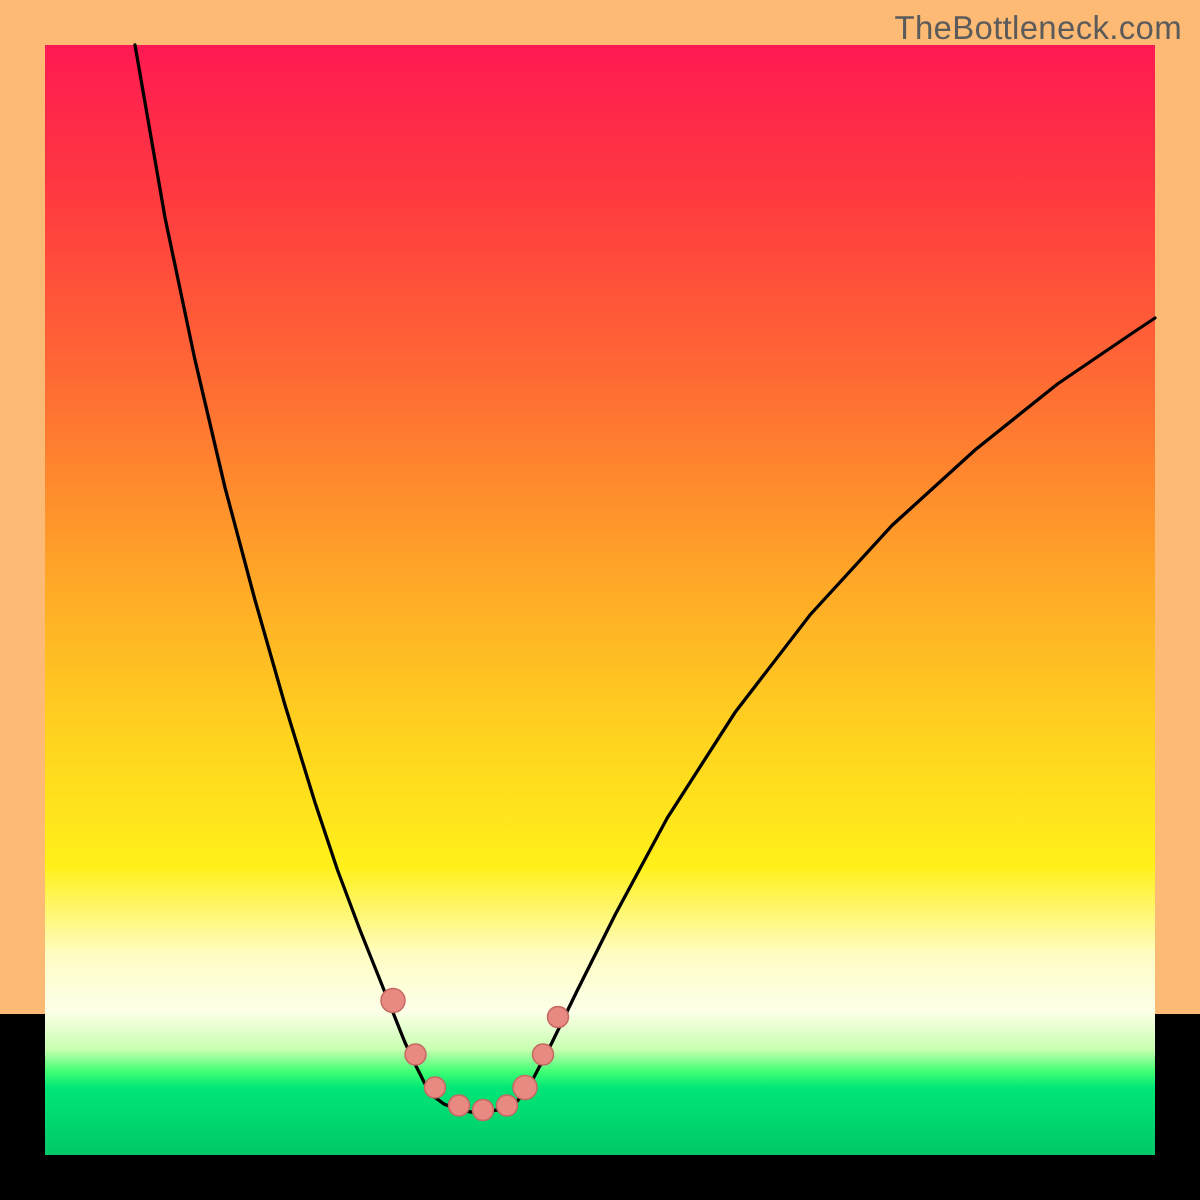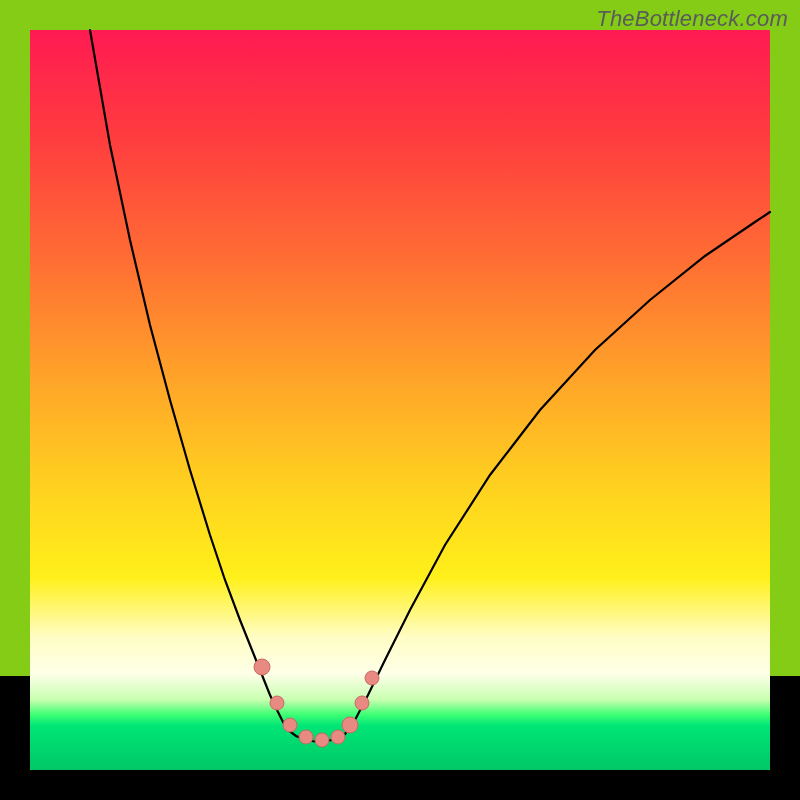--- a/index.html
+++ b/index.html
@@ -10,22 +10,21 @@
     overflow: hidden;
     background: #000;
     font-family: Arial, Helvetica, sans-serif;
   }
   .frame {
     position: absolute;
     left: 0;
     top: 0;
     width: 800px;
     height: 676px;
-    background: #84cc16;
-    font-style: italic;
+    background: #fdba74;
   }
   .plot {
     position: absolute;
     left: 30px;
     top: 30px;
     width: 740px;
     height: 740px;
     
     background: linear-gradient(
       to bottom,

